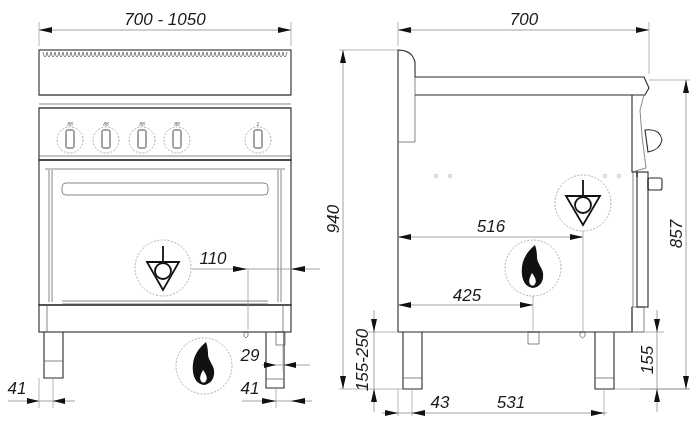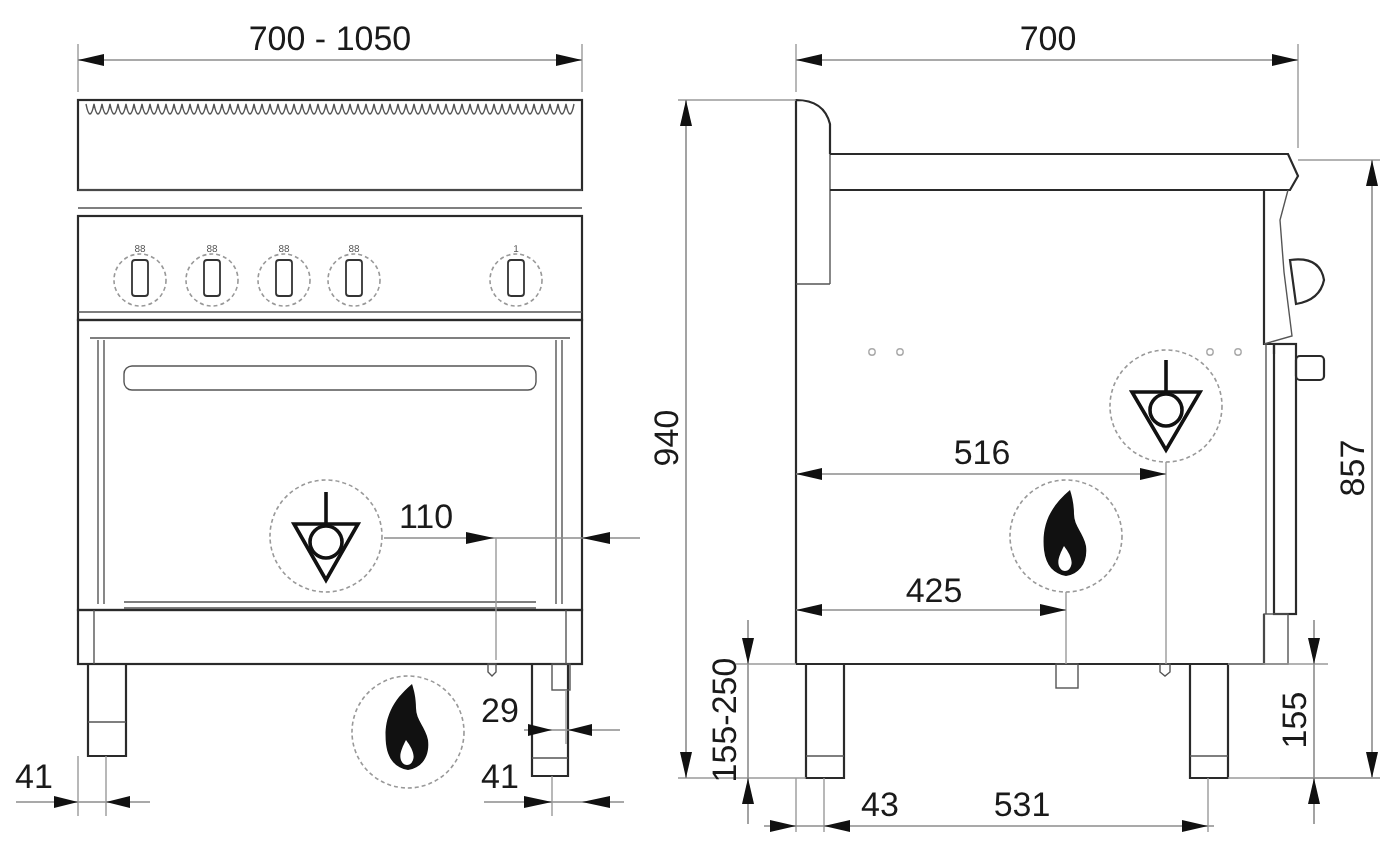--- a/index.html
+++ b/index.html
@@ -1,17 +1,17 @@
 <!DOCTYPE html>
 <html><head>
 <meta charset="utf-8">
 <style>
   html, body { margin: 0; padding: 0; background: #ffffff; }
   body { width: 700px; height: 429px; overflow: hidden; font-family: "Liberation Sans", sans-serif; }
-  #canvas { position: relative; width: 700px; height: 429px; }
+  #canvas { position: relative; width: 700px; height: 429px; font-style: italic; }
   svg { position: absolute; left: 0; top: 0; }
   .dim-text { font-family: "Liberation Sans", sans-serif; font-size: 17px; fill: #1a1a1a; }
   .outline { fill: none; stroke: #2a2a2a; stroke-width: 1.1; }
   .thin { fill: none; stroke: #555; stroke-width: 0.7; }
   .ext { fill: none; stroke: #9a9a9a; stroke-width: 0.7; }
   .dimline { fill: none; stroke: #8c8c8c; stroke-width: 0.8; }
   .arrow { fill: #111; }
   .circle-dashed { fill: none; stroke: #999; stroke-width: 0.8; stroke-dasharray: 2 1.5; }
   .sym { fill: none; stroke: #111; stroke-width: 1.8; }
   .flame { fill: #111; }

